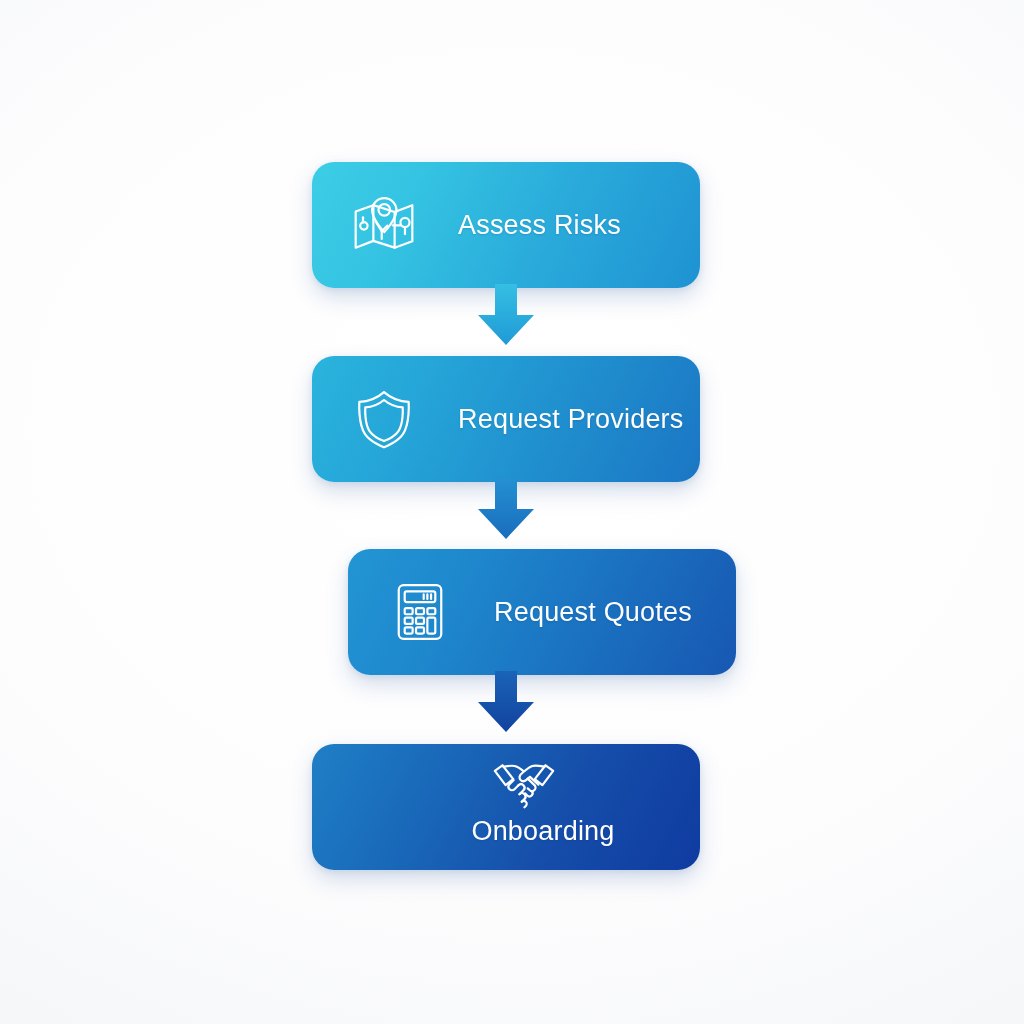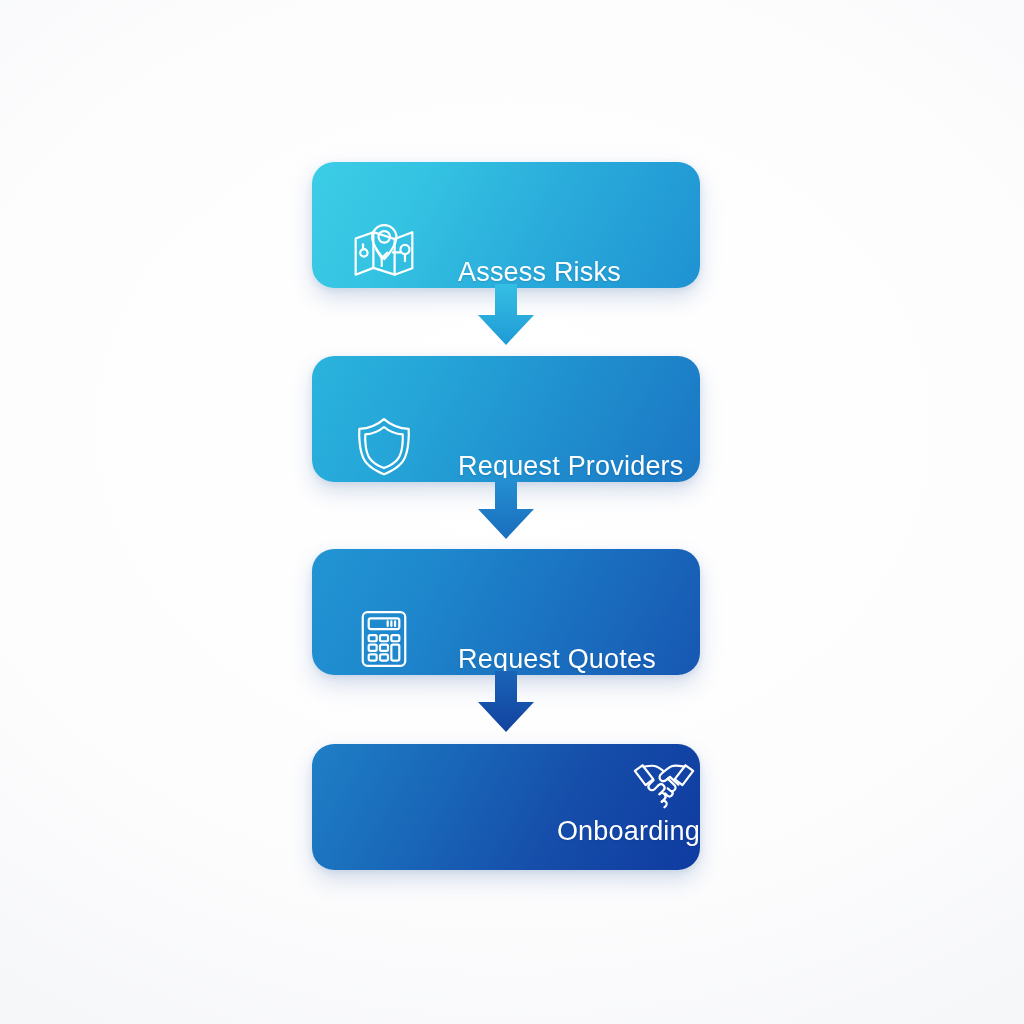--- a/index.html
+++ b/index.html
@@ -24,30 +24,30 @@
   }
 
   
   .node {
     position: absolute;
     left: 312px;
     width: 388px;
     height: 126px;
     border-radius: 22px;
     display: flex;
-    align-items: flex-end;
+    align-items: center;
     box-sizing: border-box;
     padding-left: 36px;
     box-shadow:
       0 10px 22px rgba(30, 80, 150, 0.18),
       0 2px 6px rgba(30, 80, 150, 0.10);
   }
   .node-1 { top: 162px; background: linear-gradient(118deg, #3ccde6 0%, #34c3e2 26%, #29a9da 62%, #1f92d2 100%); }
   .node-2 { top: 356px; background: linear-gradient(118deg, #2ab4dd 0%, #25a5d8 28%, #1f8ccd 66%, #1b76c4 100%); }
-  .node-3 { top: 549px; background: linear-gradient(118deg, #2295d4 0%, #1e88cd 28%, #1a6dbe 68%, #1757b2 100%); }
+  .node-3 { top: 549px; background: linear-gradient(118deg, #2295d4 0%, #1e88cd 28%, #1a6dbe 68%, #1757b2 100%); margin-left: 36px; }
   .node-4 { top: 744px; background: linear-gradient(118deg, #1f7fc6 0%, #1a6cbb 26%, #154ca9 66%, #0f3ba0 100%); flex-direction: column; }
 
   .node-icon {
     width: 72px;
     height: 72px;
     flex: 0 0 72px;
     display: flex;
     align-items: center;
     justify-content: center;
   }

